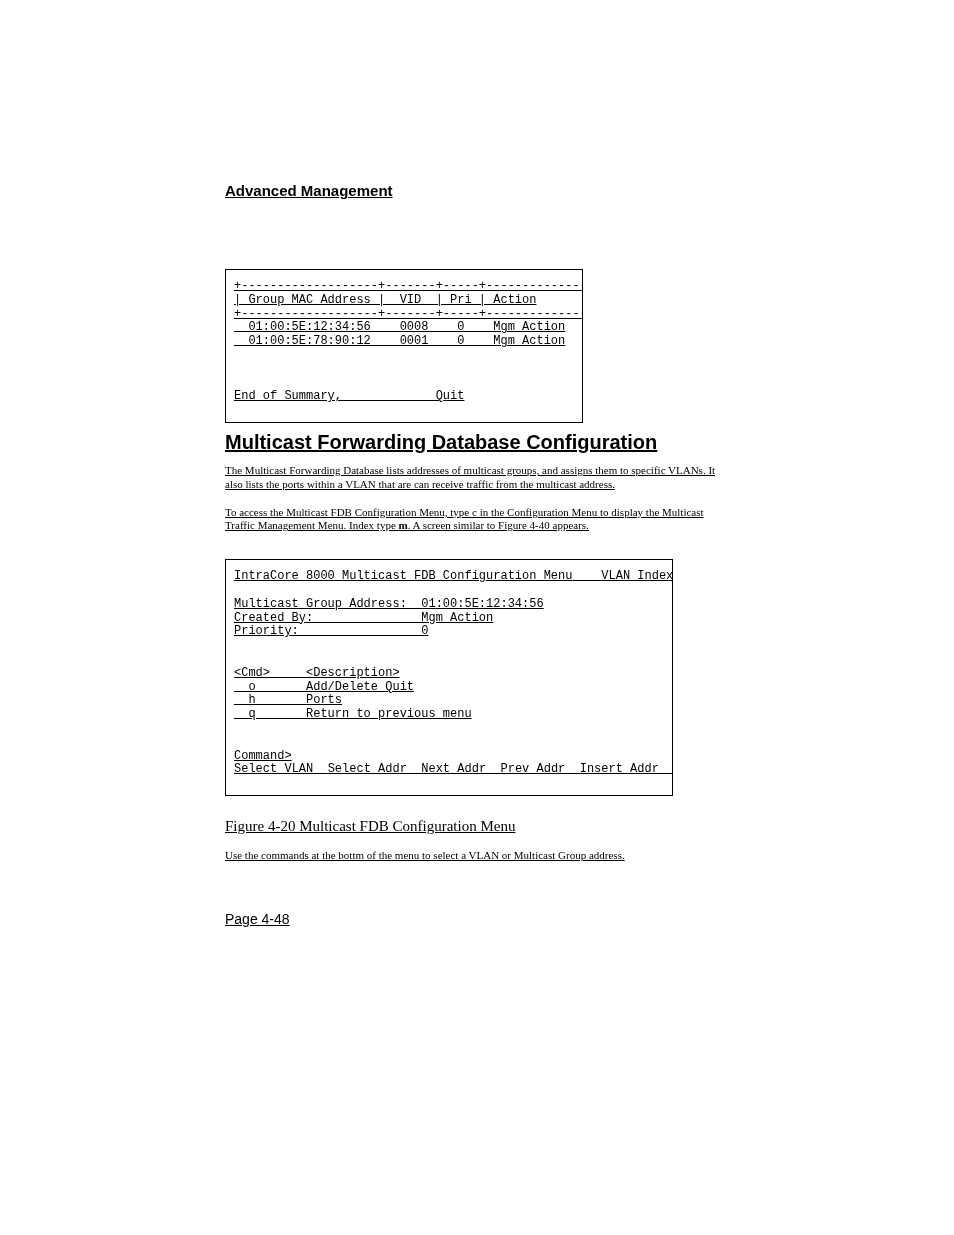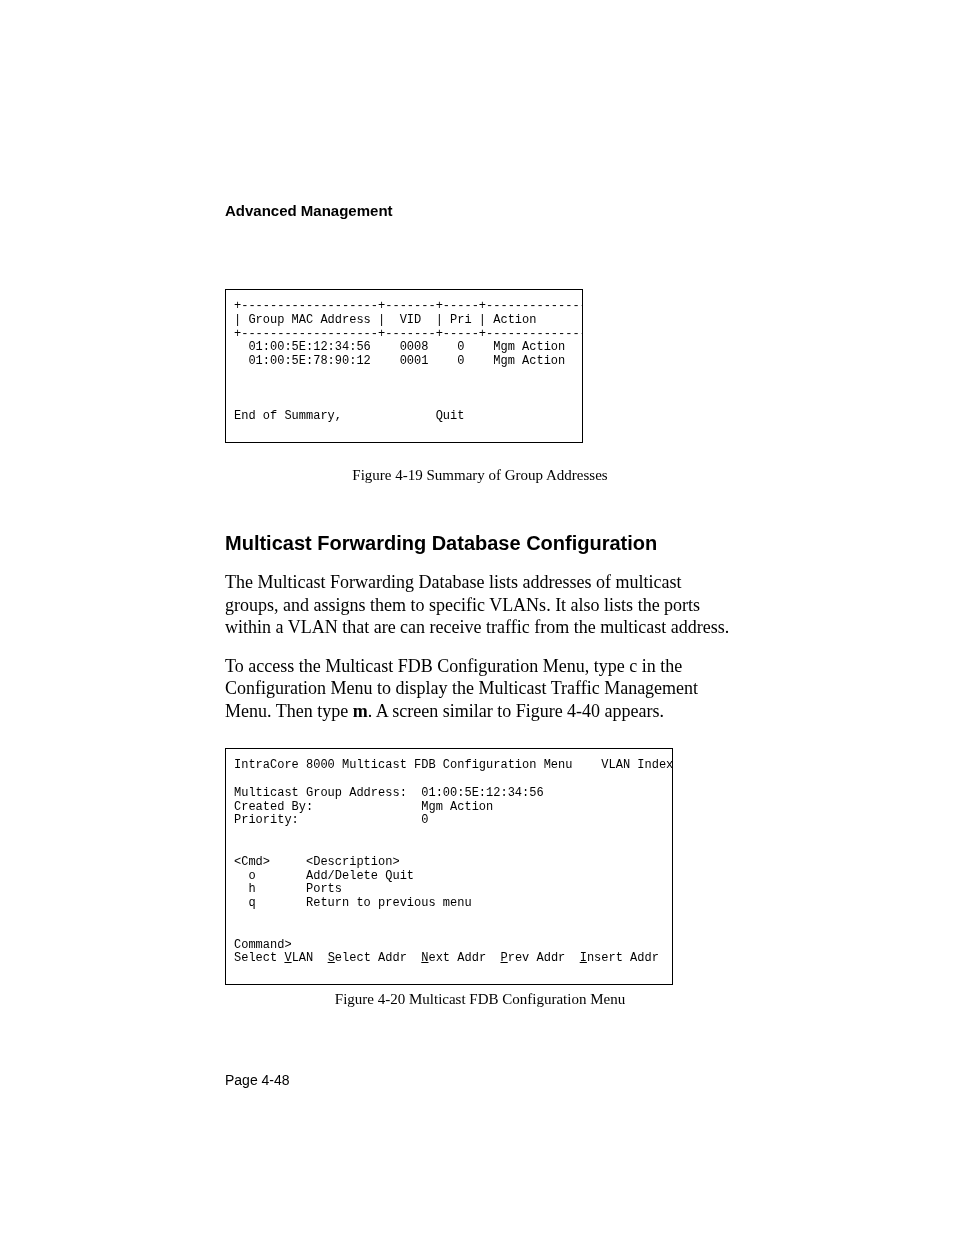--- a/index.html
+++ b/index.html
@@ -8,22 +8,23 @@
     background: #fff;
     font-family: "Times New Roman", Times, serif;
     color: #000;
     width: 954px;
     height: 1235px;
     position: relative;
   }
   .page {
     position: absolute;
     left: 225px;
-    top: 202px;
+    top: 182px;
     width: 510px;
+    text-decoration: underline;
   }
   .running-head {
     font-family: Arial, Helvetica, sans-serif;
     font-weight: bold;
     font-size: 15px;
     margin-bottom: 70px;
   }
   .terminal-box {
     border: 1px solid #000;
     padding: 10px 8px 18px 8px;
@@ -35,69 +36,67 @@
   }
   .terminal-box.first { width: 340px; }
   .terminal-box.second { width: 430px; margin-top: 26px; }
   .fig-caption {
     text-align: center;
     font-size: 15px;
     margin-top: 24px;
     margin-bottom: 48px;
   }
   .fig-caption2 {
-    text-align: center;
     font-size: 15px;
-    margin-top: 6px;
+    margin-top: 22px;
     margin-bottom: 14px;
   }
   h2.section {
     font-family: Arial, Helvetica, sans-serif;
     font-weight: bold;
     font-size: 20px;
     margin: 8px 0 10px 0;
   }
   p.body {
-    font-size: 18px;
+    font-size: 11px;
     line-height: 1.25;
-    margin: 16px 0 14px 0;
+    margin: 8px 0 14px 0;
   }
   p.body .bold { font-weight: bold; }
   .page-num {
     font-family: Arial, Helvetica, sans-serif;
     font-size: 14px;
-    margin-top: 64px;
+    margin-top: 48px;
   }
   .u { text-decoration: underline; }
 </style>
 </head>
 <body>
 
 <div class="page">
 
   <div class="running-head">Advanced Management</div>
 
   <div class="terminal-box first"><span>+-------------------+-------+-----+-------------------</span>
 <span>| Group MAC Address |  VID  | Pri | Action</span>
 <span>+-------------------+-------+-----+-------------------</span>
 <span>  01:00:5E:12:34:56    0008    0    Mgm Action</span>
 <span>  01:00:5E:78:90:12    0001    0    Mgm Action</span>
 
 
 
 <span>End of Summary,             Quit</span></div>
 
-  <div class="fig-caption">Figure 4-19   Summary of Group Addresses</div>
 
   <h2 class="section">Multicast Forwarding Database Configuration</h2>
 
   <p class="body">The Multicast Forwarding Database lists addresses of multicast groups, and assigns them to specific VLANs. It also lists the ports within a VLAN that are can receive traffic from the multicast address.</p>
 
   <p class="body">
-    <span>To access the Multicast FDB Configuration Menu, type c in the Configuration Menu to display the Multicast Traffic Management Menu. Then type </span><span class="bold">m</span><span>. A screen similar to Figure 4-40 appears.</span>
+    <span>To access the Multicast FDB Configuration Menu, type c in the Configuration Menu to display the Multicast Traffic Management Menu. Index type </span><span class="bold">m</span><span>. A screen similar to Figure 4-40 appears.</span>
   </p>
 
   <div class="terminal-box second"><span>IntraCore 8000 Multicast FDB Configuration Menu</span>    <span>VLAN Index: [01]</span>
 
 <span>Multicast Group Address:  01:00:5E:12:34:56</span>
 <span>Created By:               Mgm Action</span>
 <span>Priority:                 0</span>
 
 
 <span>&lt;Cmd&gt;     &lt;Description&gt;</span>
@@ -105,16 +104,17 @@
 <span>  h       Ports</span>
 <span>  q       Return to previous menu</span>
 
 
 <span>Command&gt;</span>
 <span><span>Select </span><span class="u">V</span><span>LAN  </span><span class="u">S</span><span>elect Addr  </span><span class="u">N</span><span>ext Addr  </span><span class="u">P</span><span>rev Addr  </span><span class="u">I</span><span>nsert Addr  </span></span>
 </div>
 
   <div class="fig-caption2">Figure 4-20   Multicast FDB Configuration Menu</div>
 
+  <p class="body">Use the commands at the bottm of the menu to select a VLAN or Multicast Group address.</p>
 
   <div class="page-num">Page 4-48</div>
 
 </div>
 
 </body></html>

